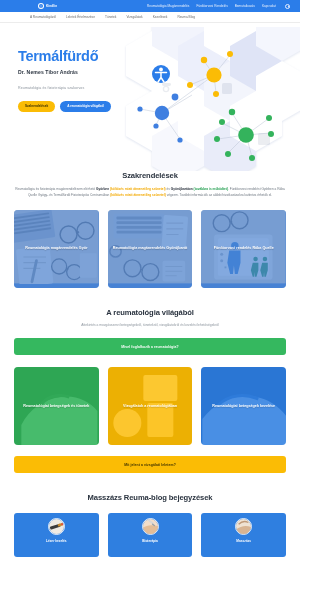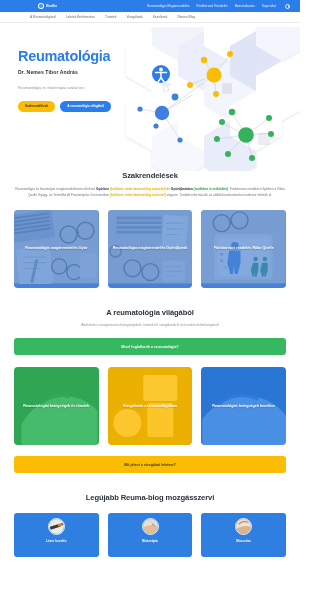--- a/index.html
+++ b/index.html
@@ -257,21 +257,21 @@
     </g>
 
     <g>
       <circle cx="43" cy="47" r="9" fill="#2b7de9"></circle>
       <circle cx="43" cy="42.5" r="1.9" fill="#fff"></circle>
       <path d="M37.5 45.5h11 M43 45.5v5 M43 50.5l-3 4.5 M43 50.5l3 4.5" stroke="#fff" stroke-width="1.5" stroke-linecap="round" fill="none"></path>
     </g>
   </svg>
 
   <div class="hero-copy">
-    <h1 class="hero-title">Reumatológia</h1>
+    <h1 class="hero-title">Termálfürdő</h1>
     <div class="hero-sub">Dr. Nemes Tibor András</div>
     <div class="hero-desc">Reumatológia és fizioterápia szakorvos</div>
     <div class="hero-btns">
       <button class="btn-pill btn-yellow">Szakrendelések</button>
       <button class="btn-pill btn-blue">A reumatológia világából</button>
     </div>
   </div>
 </section>
 
 <section class="section">
@@ -409,21 +409,21 @@
       <div class="cap">Reumatológiai betegségek kezelése</div>
     </div>
   </div>
 
   <button class="wide-btn wide-yellow">Mit jelent a vizsgálati leletem?</button>
 </section>
 
 <div class="spacer-lg"></div>
 
 <section class="section">
-  <h2 class="sec-title">Legújabb Reuma-blog mozgásszervi</h2>
+  <h2 class="sec-title">Masszázs Reuma-blog bejegyzések</h2>
   <div class="blog-row">
     <div class="blog-card">
       <div class="blog-thumb">
         <svg viewBox="0 0 34 34" style="width:100%;height:100%;display:block">
           <rect width="34" height="34" fill="#efeae2"></rect>
           <rect x="2" y="14" width="24" height="7" rx="2" fill="#3b3b3b" transform="rotate(-18 14 17)"></rect>
           <rect x="20" y="10" width="12" height="6" rx="2" fill="#c98a2e" transform="rotate(-18 26 13)"></rect>
           <circle cx="30" cy="12" r="2.4" fill="#e84a3f"></circle>
         </svg>
       </div>

